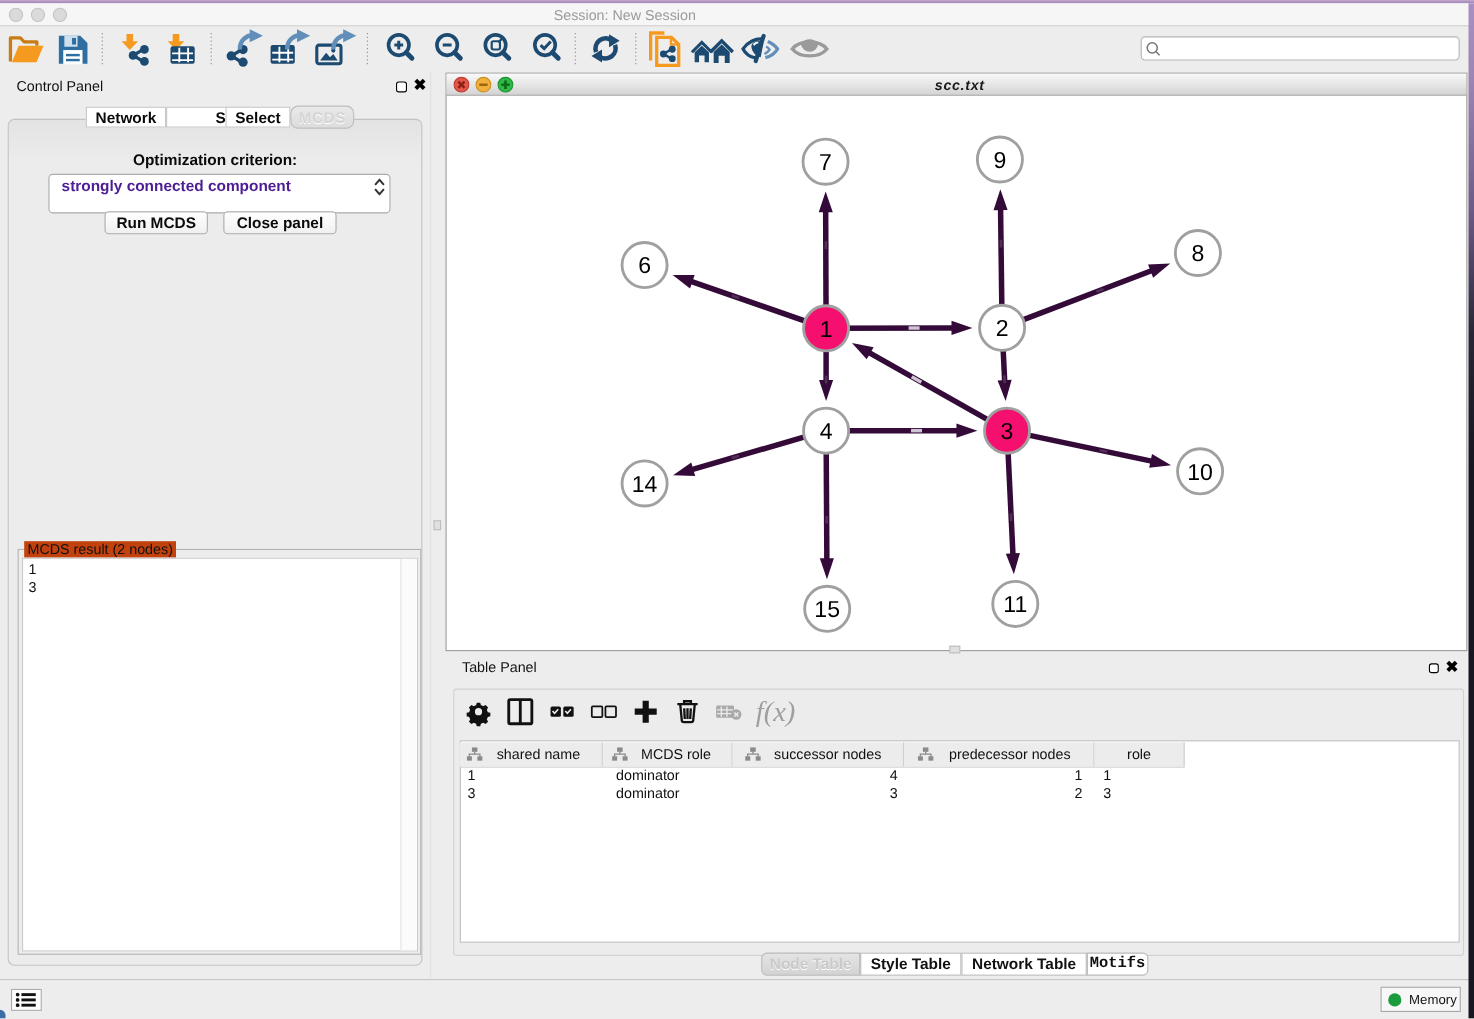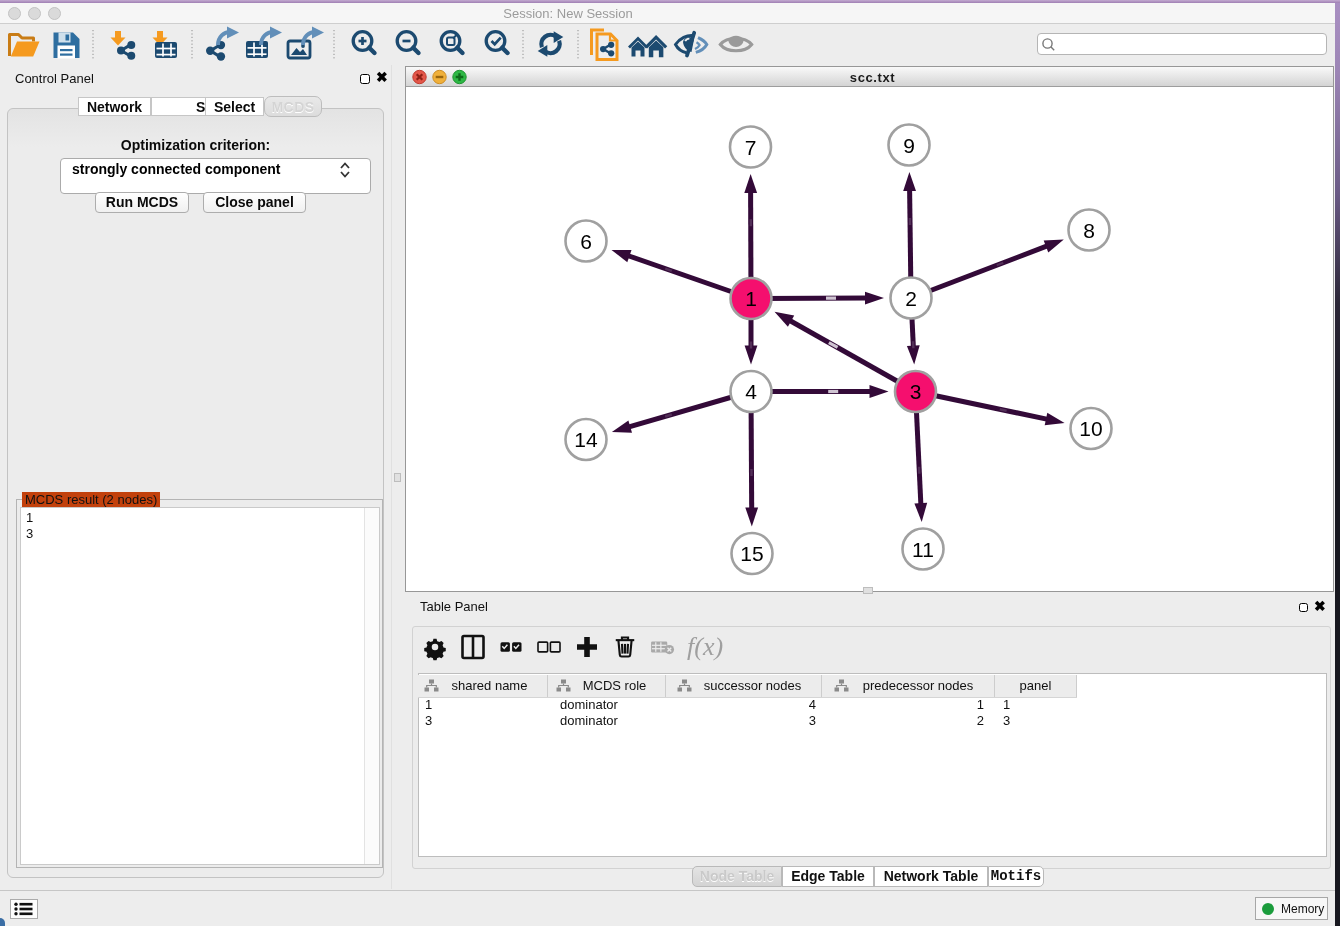--- a/index.html
+++ b/index.html
@@ -18,35 +18,35 @@
 #searchbox { left:1037px; top:33px; width:290px; height:22px; background:#fff; border:1px solid #b5b5b5; border-radius:4px; }
 
 
 #cp-title { left:15px; top:71px; font-size:13px; color:#111; }
 #cp-float { left:360px; top:74px; width:10px; height:10px; border:1.7px solid #000; border-radius:2.5px; background:#fff; }
 #cp-close { left:376px; top:69px; font-size:14px; color:#000; font-weight:bold; }
 .tab { position:absolute; top:97px; height:19px; background:#fff; border:1px solid #c6c6c6; font-size:14px; font-weight:bold; color:#0a0a0a; text-align:center; line-height:18px; }
 #tab-mcds { top:96px; height:21px; background:linear-gradient(#e9e9e9,#dcdcdc); border:1px solid #bdbdbd; border-radius:7px; color:#d4d4d4; text-shadow:0 1px 0 #fff; line-height:20px; letter-spacing:0.5px; }
 #cp-group { left:7px; top:108px; width:377px; height:770px; border:1px solid #c3c3c3; border-radius:6px; background:linear-gradient(#e3e3e3 0px, #ececec 38px); }
 #opt-label { left:0px; top:137px; width:391px; text-align:center; font-size:14px; font-weight:bold; color:#0a0a0a; }
-#opt-select { left:60px; top:158px; width:311px; height:36px; background:#fff; border:1px solid #ababab; border-radius:4px; font-size:14px; font-weight:bold; color:#000000; line-height:21px; padding-left:11px; }
+#opt-select { left:44px; top:158px; width:311px; height:36px; background:#fff; border:1px solid #ababab; border-radius:4px; font-size:14px; font-weight:bold; color:#4c1d95; line-height:21px; padding-left:11px; }
 .btn { position:absolute; top:192px; height:21px; background:linear-gradient(#ffffff,#f0f0f0); border:1px solid #adadad; border-radius:4px; font-size:14px; font-weight:bold; color:#0a0a0a; text-align:center; line-height:19px; }
 #fieldset { left:16px; top:499px; width:367px; height:369px; border:1px solid #b4b4b4; }
 #fieldset-legend { left:22px; top:492px; background:#c2410c; padding:0 3px; font-size:13px; color:#111; }
 #fs-inner { left:20px; top:507px; width:360px; height:358px; background:#fff; border:1px solid #cacaca; font-size:13px; color:#111; line-height:16px; padding:2px 0 0 5px; }
 #fs-scroll { left:364px; top:508px; width:15px; height:356px; background:#fbfbfb; border-left:1px solid #e3e3e3; }
 
 
 #vsplit-handle { left:394px; top:473px; width:7px; height:9px; background:#e0e0e0; border:1px solid #bdbdbd; }
 #hsplit-handle { left:863px; top:587px; width:10px; height:7px; background:#e0e0e0; border:1px solid #bdbdbd; }
 
 
 #netframe { left:405px; top:66px; width:929px; height:526px; border:1px solid #979797; background:#fff; }
 #net-titlebar { left:0; top:0; width:927px; height:20px; background:linear-gradient(#f9f9f9,#d4d4d4); border-bottom:1px solid #9d9d9d; }
-#net-title { left:3px; top:3px; width:927px; text-align:center; font-size:13px; font-weight:bold; letter-spacing:0.6px; color:#1a1a1a; }
+#net-title { left:3px; top:3px; width:927px; text-align:center; font-size:13px; font-weight:bold; letter-spacing:0.6px; color:#1a1a1a;font-style:italic; }
 
 
 #tp-title { left:420px; top:599px; font-size:13px; color:#111; }
 #tp-float { left:1299px; top:603px; width:9px; height:9px; border:1.7px solid #000; border-radius:2.5px; background:#fff; }
 #tp-close { left:1314px; top:598px; font-size:14px; color:#000; font-weight:bold; }
 #tp-toolbar { left:412px; top:626px; width:919px; height:243px; background:#ececec; border:1px solid #d2d2d2; border-radius:3px; }
 #tbl { left:418px; top:673px; width:909px; height:184px; background:#fff; border:1px solid #bdbdbd; }
 .th { position:absolute; top:0; height:22px; background:#ececec; border-right:1px solid #cdcdcd; font-size:13px; color:#111; text-align:center; line-height:22px; }
 .td { position:absolute; font-size:13px; color:#111; height:16px; line-height:16px; }
 #tbl-tabs { left:692px; top:866px; height:21px; }
@@ -398,35 +398,35 @@
       </g>
     </svg><span style="padding-left:18px">successor nodes</span></div>
 <div class="th abs" style="left:822px; top:675px; width:173px;"><svg width="15" height="14" viewBox="0 0 15 14" style="position:absolute; left:12px; top:4px;">
       <g fill="#8a8a8a" stroke="#8a8a8a">
         <rect x="5" y="0.5" width="5" height="4" stroke="none"></rect>
         <rect x="0.5" y="8.5" width="4.5" height="4" stroke="none"></rect>
         <rect x="10" y="8.5" width="4.5" height="4" stroke="none"></rect>
         <path d="M7.5,4.5 v2 M2.7,8.5 v-2 h9.6 v2" fill="none" stroke-width="1.2"></path>
       </g>
     </svg><span style="padding-left:20px">predecessor nodes</span></div>
-<div class="th abs" style="left:995px; top:675px; width:82px;">panel</div>
+<div class="th abs" style="left:995px; top:675px; width:82px;">role</div>
 <div class="abs" style="left:418px; top:697px; width:659px; height:1px; background:#d5d5d5;"></div>
 <div class="td abs" style="left:425px; top:697px;">1</div>
 <div class="td abs" style="left:425px; top:713px;">3</div>
 <div class="td abs" style="left:560px; top:697px;">dominator</div>
 <div class="td abs" style="left:560px; top:713px;">dominator</div>
 <div class="td abs" style="left:666px; top:697px; width:150px; text-align:right;">4</div>
 <div class="td abs" style="left:666px; top:713px; width:150px; text-align:right;">3</div>
 <div class="td abs" style="left:822px; top:697px; width:162px; text-align:right;">1</div>
 <div class="td abs" style="left:822px; top:713px; width:162px; text-align:right;">2</div>
 <div class="td abs" style="left:1003px; top:697px;">1</div>
 <div class="td abs" style="left:1003px; top:713px;">3</div>
 <div id="tbl-tabs" class="abs">
   <div class="btab" style="left:0px; width:90px; border-radius:5px 0 0 5px; background:linear-gradient(#e4e4e4,#d3d3d3); color:#c9c9c9; text-shadow:0 1px 0 #fff;">Node Table</div>
-  <div class="btab" style="left:90px; width:92px;">Edge Table</div>
+  <div class="btab" style="left:90px; width:92px;">Style Table</div>
   <div class="btab" style="left:182px; width:114px;">Network Table</div>
   <div class="btab" style="left:296px; width:56px; border-radius:0 5px 5px 0;font-family:Liberation Mono, monospace;">Motifs</div>
 </div>
 
 <div id="statusbar" class="abs"></div>
 <div id="list-btn" class="abs"></div>
 <svg class="abs" style="left:14px; top:902px;" width="20" height="14" viewBox="0 0 20 14">
 <g fill="#111">
 <circle cx="2" cy="2.2" r="1.7"></circle>
       <circle cx="2" cy="7" r="1.7"></circle>

